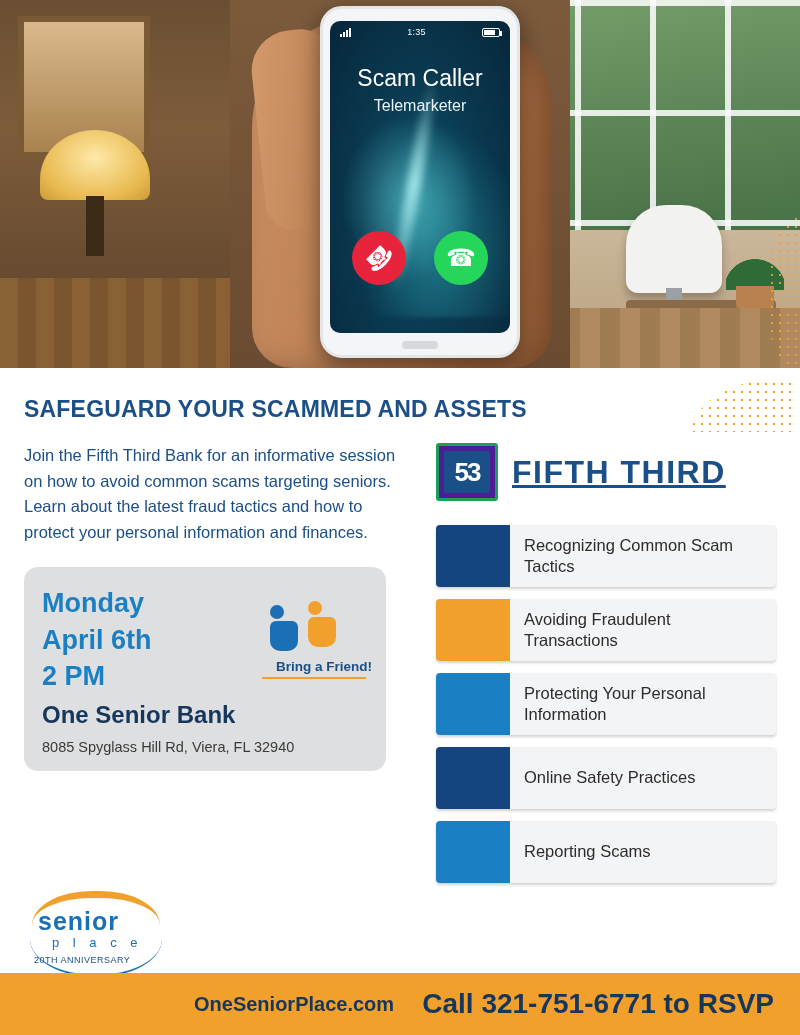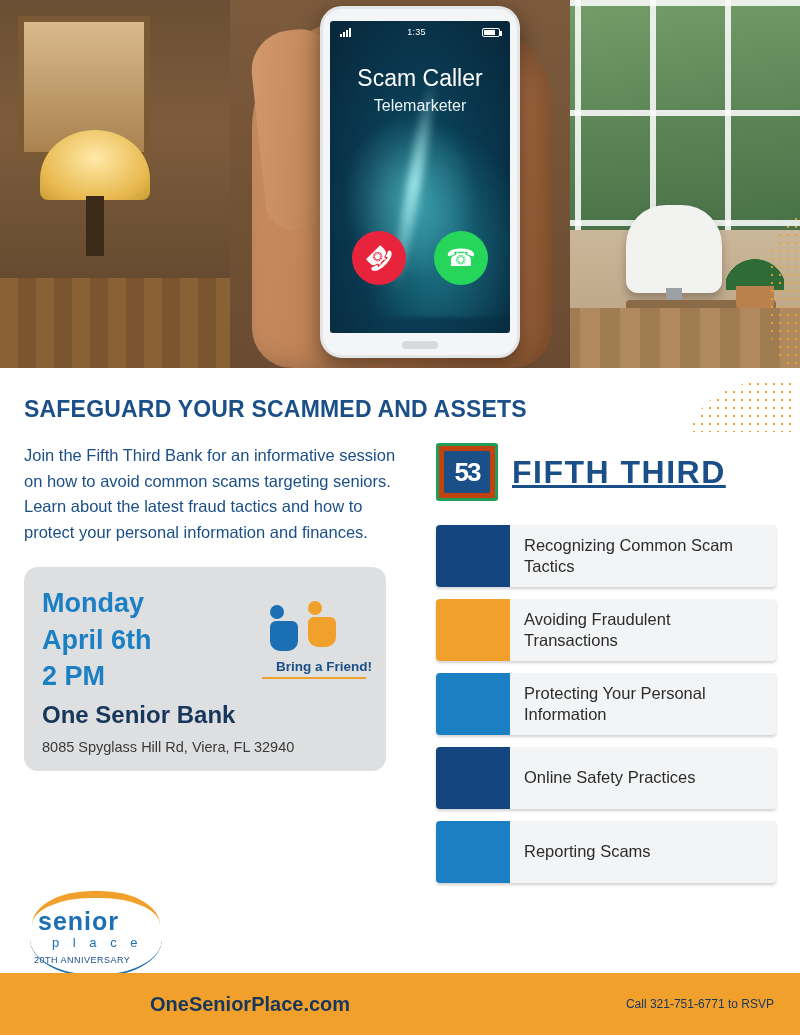--- a/index.html
+++ b/index.html
@@ -96,21 +96,21 @@
     position:absolute; left:320px; top:6px; width:200px; height:352px;
     background:#f4f5f7;
     border-radius: 22px;
     box-shadow: 0 8px 22px rgba(0,0,0,.45);
     border: 3px solid #e3e6e9;
     overflow:hidden;
   }
   .phone-screen {
     position:absolute; left:7px; top:12px; right:7px; bottom:22px;
     background: radial-gradient(ellipse at 50% 60%, #0e5a6e 0%, #0a3b52 45%, #07263a 100%);
-    border-radius: 3px;
+    border-radius: 10px;
     overflow:hidden;
   }
   .screen-wave {
     position:absolute; left:-10%; top:10%; width:120%; height:85%;
     background:
       radial-gradient(ellipse at 45% 55%, rgba(120,230,235,.35) 0 8%, transparent 40%),
       radial-gradient(ellipse at 60% 75%, rgba(60,190,200,.30) 0 10%, transparent 45%);
     filter: blur(2px);
   }
   .screen-wave::after{
@@ -205,21 +205,21 @@
   .fig-body { width:28px; height:30px; border-radius: 6px 6px 10px 10px; margin-top:2px;}
   .blue .fig-head { background:#1b6fb5; } .blue .fig-body { background:#1b6fb5; }
   .orange .fig-head { background:#f2a02c; } .orange .fig-body { background:#f2a02c; }
   .friend-text { color:#1b4f87; font-weight:bold; font-size:13.5px; margin-top:2px;}
   .friend-rule { height:2px; background:#f2a02c; margin:3px 6px 0 6px;}
 
   
   .ft-row { display:flex; align-items:center; gap:14px; }
   .ft-mark {
     width:62px; height:58px; border:3px solid #1f9e5a; border-radius:3px;
-    position:relative; background:#c2410c; flex:0 0 auto;
+    position:relative; background:#4c1d95; flex:0 0 auto;
   }
   .ft-mark-inner {
     position:absolute; inset:5px; background:#1b4f87; border-radius:2px;
     color:#fff; font-weight:bold; font-size:26px;
     display:flex; align-items:center; justify-content:center; letter-spacing:-2px;
   }
   .ft-word { color:#1b4f87; font-size:32px; font-weight:bold; letter-spacing:1.5px;text-decoration:underline; }
 
   
   .topics { margin-top: 24px; display:flex; flex-direction:column; gap:12px; }
@@ -252,22 +252,22 @@
     position:absolute; left:4px; top:40px; width:132px; height:52px;
     border-bottom: 2px solid #1b6fb5; border-radius: 0 0 70px 70px / 0 0 40px 40px;
   }
 
   .footer-bar {
     position:absolute; left:0; bottom:0; width:800px; height:62px;
     background:#f2a02c;
     display:flex; align-items:center; justify-content:space-between;
     padding: 0 26px 0 150px;
   }
-  .footer-site { color:#17365c; font-weight:bold; font-size:20px; }
-  .footer-rsvp { color:#17365c; font-weight:normal; font-size:12px; }
+  .footer-site { color:#17365c; font-weight:bold; font-size:20px;margin-left:44px; }
+  .footer-rsvp { color:#17365c; font-weight:bold; font-size:28px; }
 </style>
 </head>
 <body>
 
 <div class="hero">
   <div class="hero-left">
     <div class="lamp"></div>
     <div class="lamp-base"></div>
     <div class="hero-left-floor"></div>
   </div>

